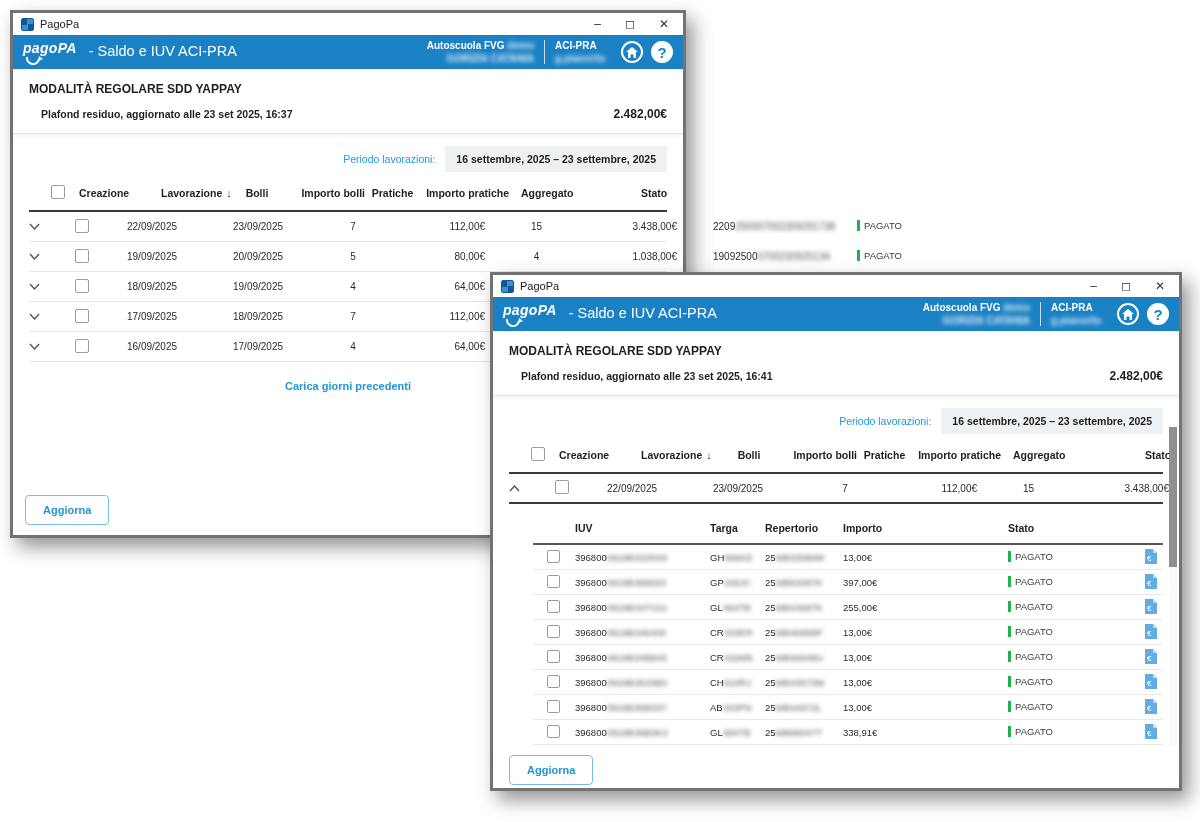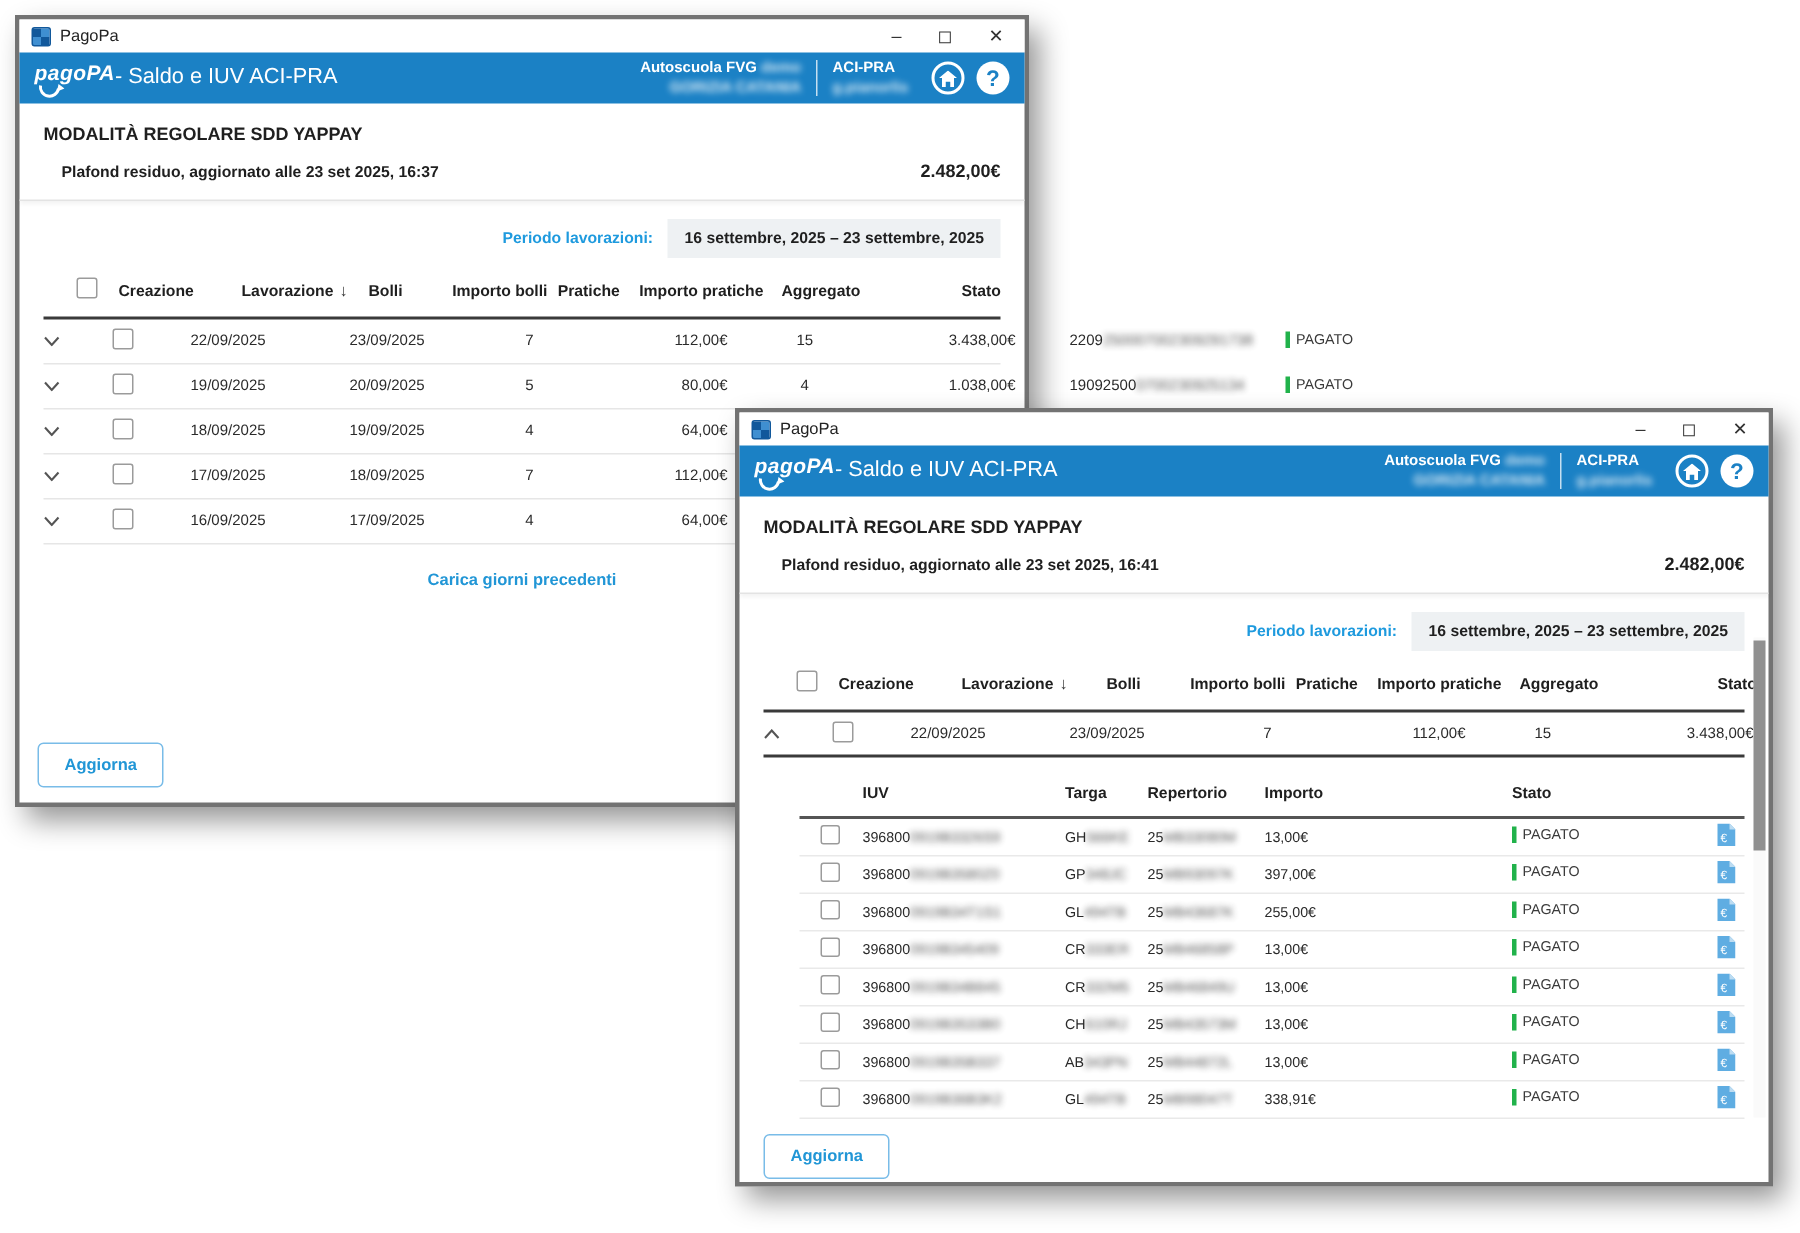--- a/index.html
+++ b/index.html
@@ -20,21 +20,21 @@
   .win-controls { margin-left:auto; display:flex; gap:24px; color:#333;
     font-size:12px; padding-right:6px; }
   .win-controls span { cursor:default; line-height:1; }
 
   
   .appheader { height:34px; background:#1b81c5; color:#fff; display:flex;
     align-items:center; padding:0 10px; }
   .logo { position:relative; font-weight:bold; font-style:italic;
     font-size:14px; letter-spacing:.3px; padding-bottom:8px; }
   .logo svg { position:absolute; left:2px; bottom:-2px; }
-  .apptitle { font-size:14.5px; margin-bottom:2px; }
+  .apptitle { font-size:14.5px; margin-left:12px; margin-bottom:2px; }
   .org { margin-left:auto; text-align:right; font-size:10px; font-weight:bold;
     line-height:1.3; }
   .hdr-div { width:1px; height:24px; background:rgba(255,255,255,.75); margin:0 10px; }
   .service { font-size:10px; font-weight:bold; line-height:1.3; min-width:58px; }
   .round-btn { width:22px; height:22px; border-radius:50%; margin-left:8px;
     display:flex; align-items:center; justify-content:center; flex:none; }
   .home-btn { border:2px solid #fff; }
   .help-btn { background:#fff; color:#1b81c5; font-weight:bold; font-size:15px; }
 
   .blur1 { filter:blur(2px); opacity:.85; }
@@ -44,21 +44,21 @@
   .plafond { padding:13px 16px 12px; border-bottom:1px solid #e3e3e3;
     box-shadow:0 2px 3px rgba(0,0,0,.05); }
   .plafond-title { font-size:12px; font-weight:bold; color:#1f1f1f; }
   .plafond-row { display:flex; align-items:baseline; margin-top:11px; padding-left:12px;gap:40px; }
   .plafond-label { font-size:10.5px; font-weight:bold; color:#1f1f1f; }
   .plafond-amount { margin-left:auto; font-size:12px; font-weight:bold; color:#1f1f1f; }
 
   
   .tsection { padding:12px 16px 0; }
   .periodo { display:flex; justify-content:flex-end; align-items:center; gap:10px; }
-  .periodo-label { color:#1e9ade; font-weight:bold; font-size:10.5px; }
+  .periodo-label { color:#1e9ade; font-weight:normal; font-size:10.5px; }
   .periodo-value { background:#eef1f3; padding:7px 11px; font-weight:bold;
     font-size:10.5px; color:#1f1f1f; }
 
   .thead { display:flex; align-items:center; margin-top:13px; padding-bottom:9px;
     border-bottom:2px solid #3a3a3a; font-size:10.5px; font-weight:bold; color:#1f1f1f; }
   .trow { display:flex; align-items:center; height:30px; border-bottom:1px solid #e6e6e6;
     font-size:10px; color:#2a2a2a;gap:24px; }
   .trow-exp { border-bottom:2px solid #3a3a3a; }
 
   .c-chev { width:22px; flex:none; display:flex; align-items:center; }

